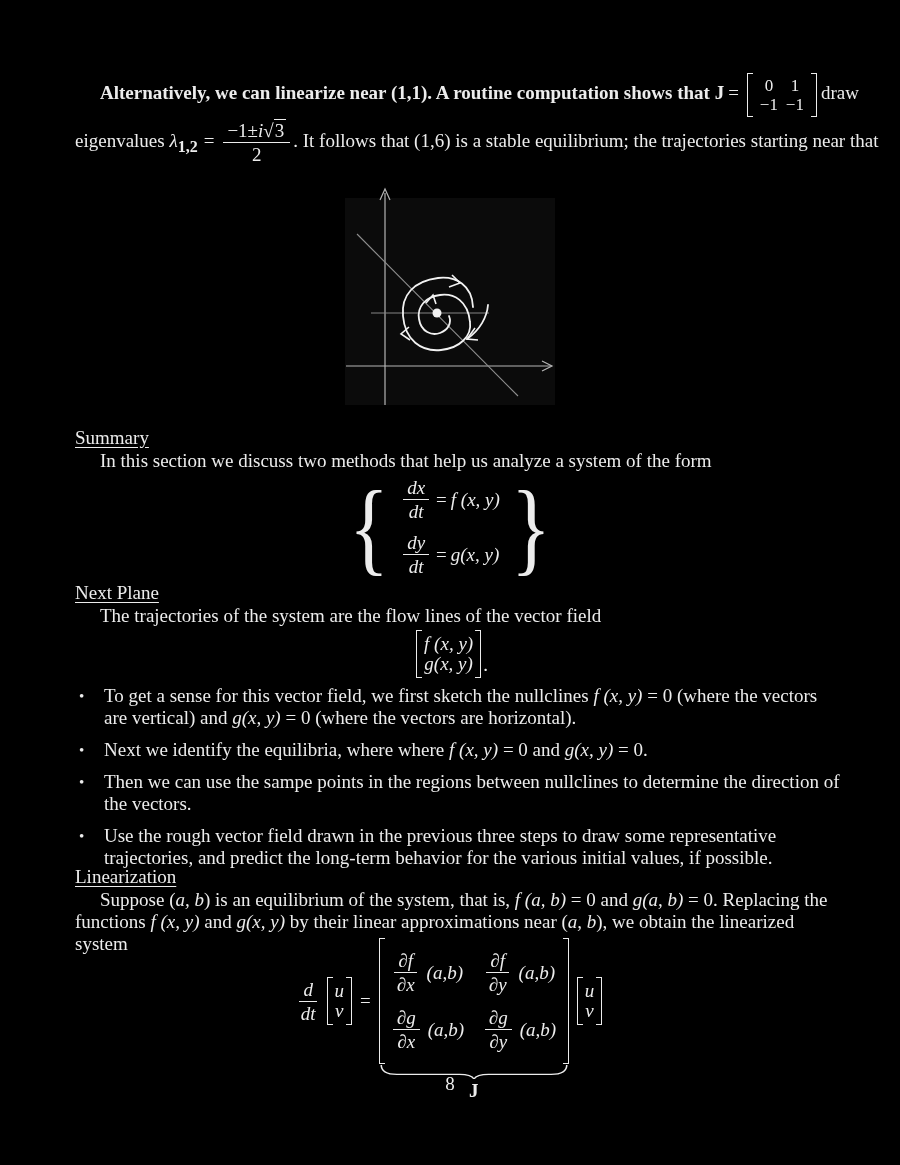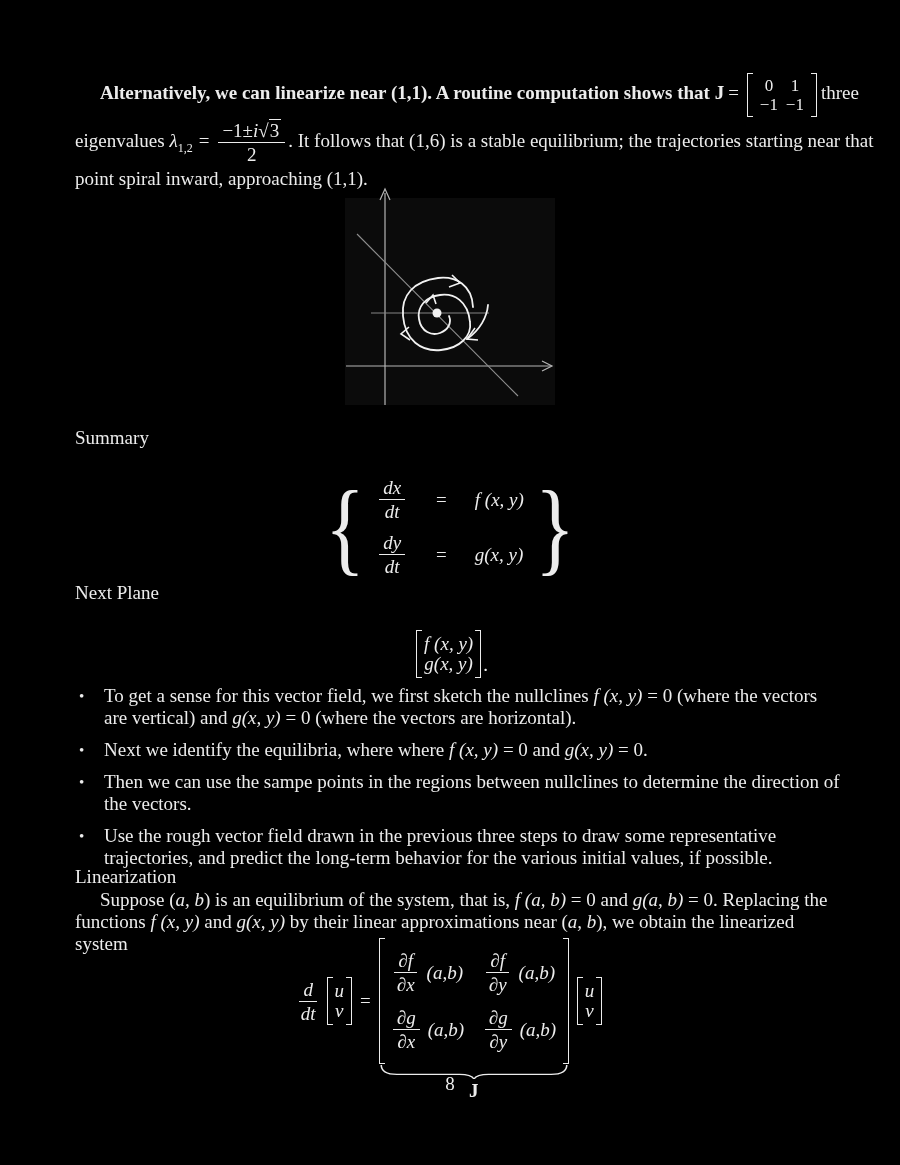--- a/index.html
+++ b/index.html
@@ -5,26 +5,26 @@
   html,body{margin:0;padding:0;background:#000;}
   #page{
     position:relative;width:900px;height:1165px;background:#000;
     color:#ececec;font-family:"Liberation Serif","DejaVu Serif",serif;
     font-size:19px;line-height:22px;overflow:hidden;
   }
   .abs{position:absolute;}
   .i{font-style:italic;}
   .b{font-weight:bold;}
   .u{text-underline-offset:3px;}
-  .heading{text-underline-offset:3px;}
+  .heading{text-decoration:underline;text-underline-offset:3px;}
   .nowrap{white-space:nowrap;}
   .mx4{margin:0 4px;}
   .mx6{margin:0 6px;}
   .indent25{text-indent:25px;}
-  sub.lsub{font-size:12px;line-height:0;}
+  sub.lsub{font-size:16px;line-height:0;font-weight:bold;}
 
   
   .frac{display:inline-flex;flex-direction:column;align-items:center;vertical-align:middle;line-height:21px;margin:0 3px;}
   .frac .num{padding:0 4px 1px 4px;border-bottom:1.4px solid #ececec;}
   .frac .den{padding:1px 4px 0 4px;}
   .radicand{border-top:1.5px solid #ececec;padding:0 2px 0 1px;}
 
   
   .bkt{position:relative;display:inline-flex;flex-direction:column;justify-content:center;align-items:center;
        padding:3px 9px;margin:0 4px;vertical-align:middle;}
@@ -34,21 +34,21 @@
   .bkt::after{right:0;border-right:1.5px solid #ececec;}
 
   .mtx-inline{font-size:17px;line-height:19px;}
   .mrow{display:flex;}
   .mcell{min-width:26px;text-align:center;}
 
   
   .sysblock{display:flex;justify-content:center;align-items:center;}
   .sysbrace{font-size:104px;line-height:0.92;font-weight:400;transform:scaleX(.8);display:inline-block;}
   .syscol{display:flex;flex-direction:column;gap:10px;margin:0 6px;}
-  .sysrow{display:flex;align-items:center;gap:24px;}
+  .sysrow{display:flex;align-items:center;}
 
   .colvec{line-height:20px;padding:4px 8px;}
   .vecrow{text-align:center;}
 
   
   .bullet{display:flex;margin-bottom:10px;}
   .bdot{flex:0 0 25px;padding-left:4px;font-size:15px;}
   .btext{flex:1;}
 
   
@@ -72,49 +72,49 @@
     <div class="nowrap">
       <span class="indent25" style="padding-left:25px;font-weight:bold;">Alternatively, we can linearize near (1,1). A routine computation shows that </span><span class="b">J</span><span class="mx4">=</span><span class="bkt mtx-inline">
           <span class="mrow">
             <span class="mcell">0</span>
             <span class="mcell">1</span>
           </span>
           <span class="mrow">
             <span class="mcell">−1</span>
             <span class="mcell">−1</span>
           </span>
-        </span><span>three</span>
+        </span><span>draw</span>
     </div>
     <div class="nowrap" style="margin-top:3px;">
       <span>eigenvalues </span><span class="i">λ</span><sub class="lsub">1,2</sub><span class="mx6">=</span><span class="frac">
           <span class="num"><span>−1±</span><span class="i">i</span><span>√</span><span class="radicand">3</span></span>
           <span class="den">2</span>
         </span><span>. It follows that (1,6) is a stable equilibrium; the trajectories starting near that</span>
     </div>
-    <div style="margin-top:3px;">point spiral inward, approaching (1,1).</div>
   </div>
 
   <svg class="abs" style="left:340px;top:183px;" width="220" height="227" viewBox="0 0 220 227">
     <rect x="5" y="15" width="210" height="207" fill="#0b0b0b"></rect>
     <line x1="45" y1="222" x2="45" y2="10" stroke-width="1.2" stroke="#b5b5b5"></line>
     <polyline points="40,17 45,6 50,17" fill="none" stroke-width="1.2" stroke="#b5b5b5"></polyline>
     <line x1="6" y1="183" x2="211" y2="183" stroke-width="1.2" stroke="#b5b5b5"></line>
     <polyline points="202,178 212,183 202,188" fill="none" stroke-width="1.2" stroke="#b5b5b5"></polyline>
     <line x1="17" y1="51" x2="178" y2="213" stroke-width="1.1" stroke="#8f8f8f"></line>
     <line x1="31" y1="130" x2="149" y2="130" stroke-width="1.1" stroke="#858585"></line>
     <path d="M 133 124 C 132 102 116 93 98 95 C 74 98 61 112 63 133 C 65 157 81 169 101 167 C 120 165 132 153 130 139 C 128 118 114 110 100 112 C 85 114 77 124 79 136 C 81 149 92 153 100 150 C 108 147 112 140 109 133" fill="none" stroke-width="1.8" stroke-linecap="round" stroke="#f2f2f2"></path>
     <path d="M 148 122 C 147 134 140 147 127 156" fill="none" stroke-width="1.8" stroke-linecap="round" stroke="#f2f2f2"></path>
     <polyline points="112,92 120,100 109,104" fill="none" stroke-width="1.6" stroke="#f2f2f2"></polyline>
     <polyline points="69,144 61,151 70,157" fill="none" stroke-width="1.6" stroke="#f2f2f2"></polyline>
     <polyline points="86,120 93,112 96,121" fill="none" stroke-width="1.6" stroke="#f2f2f2"></polyline>
     <polyline points="135,145 127,156 138,157" fill="none" stroke-width="1.6" stroke="#f2f2f2"></polyline>
     <circle cx="97" cy="130" r="4.5" fill="#f2f2f2"></circle>
   </svg>
 
   <div class="abs heading" style="left:75px;top:427px;">Summary</div>
+  <div class="abs" style="left:75px;top:450px;width:770px;text-indent:25px;">In this section we discuss two methods that help us analyze a system of the form</div>
 
   <div class="abs sysblock" style="left:0;top:477px;width:900px;">
     <span class="sysbrace">{</span>
     <span class="syscol">
       <span class="sysrow">
         <span class="frac">
             <span class="num i">dx</span>
             <span class="den i">dt</span>
           </span>
         <span class="mx4">=</span>
@@ -126,20 +126,21 @@
             <span class="den i">dt</span>
           </span>
         <span class="mx4">=</span>
         <span class="i">g(x, y)</span>
       </span>
     </span>
     <span class="sysbrace">}</span>
   </div>
 
   <div class="abs heading" style="left:75px;top:582px;">Next Plane</div>
+  <div class="abs" style="left:75px;top:605px;width:770px;text-indent:25px;">The trajectories of the system are the flow lines of the vector field</div>
 
   <div class="abs sysblock" style="left:0;top:630px;width:900px;">
     <span class="bkt colvec">
       <span class="vecrow i">f (x, y)</span>
       <span class="vecrow i">g(x, y)</span>
     </span>
     <span style="align-self:flex-end;margin:0 0 2px -2px;">.</span>
   </div>
 
   <div class="abs" style="left:75px;top:685px;width:770px;">

